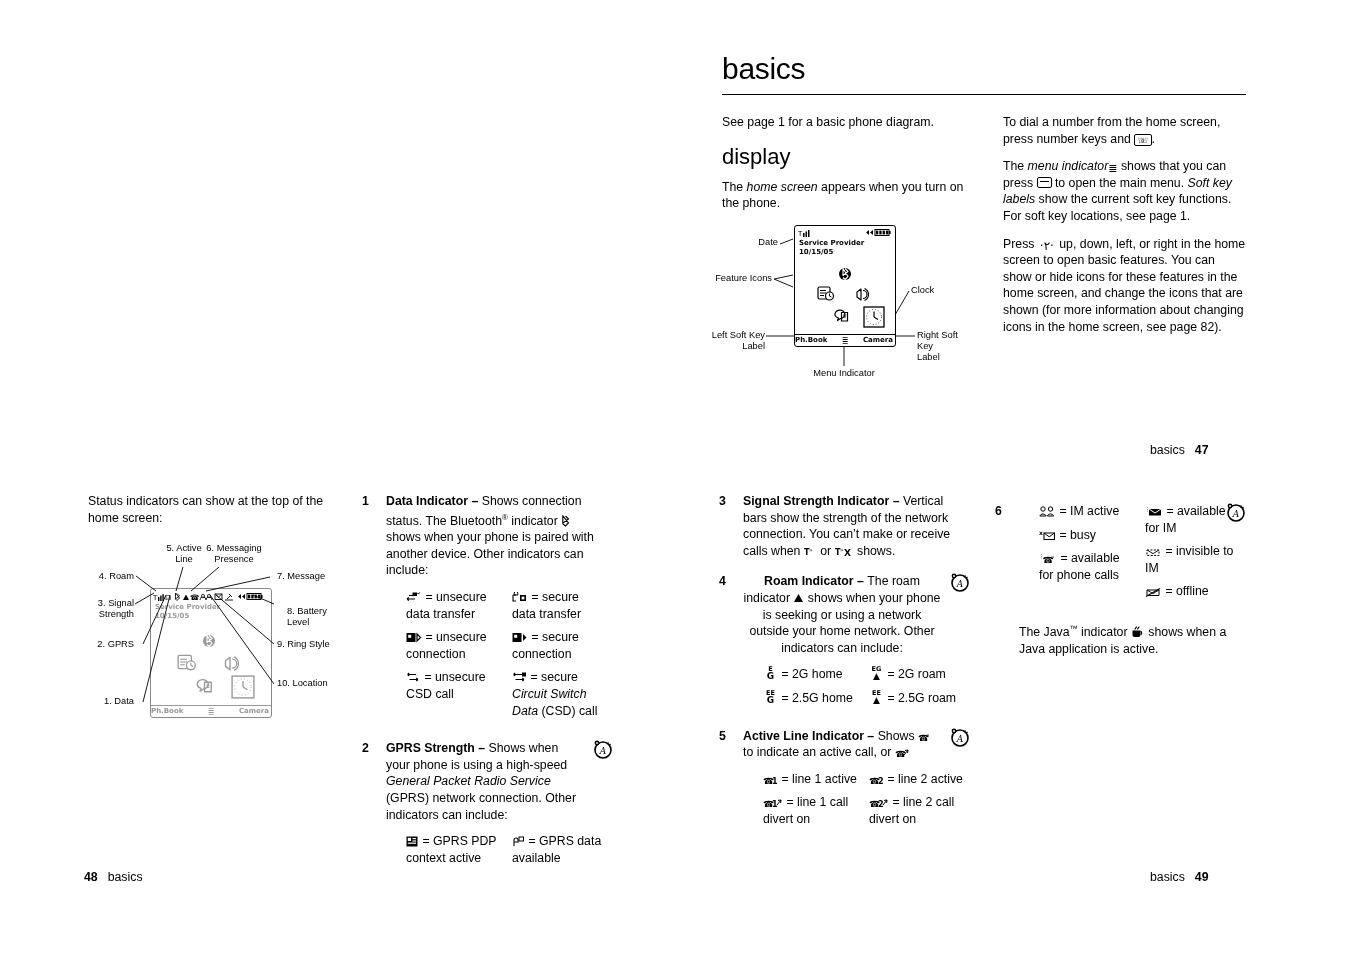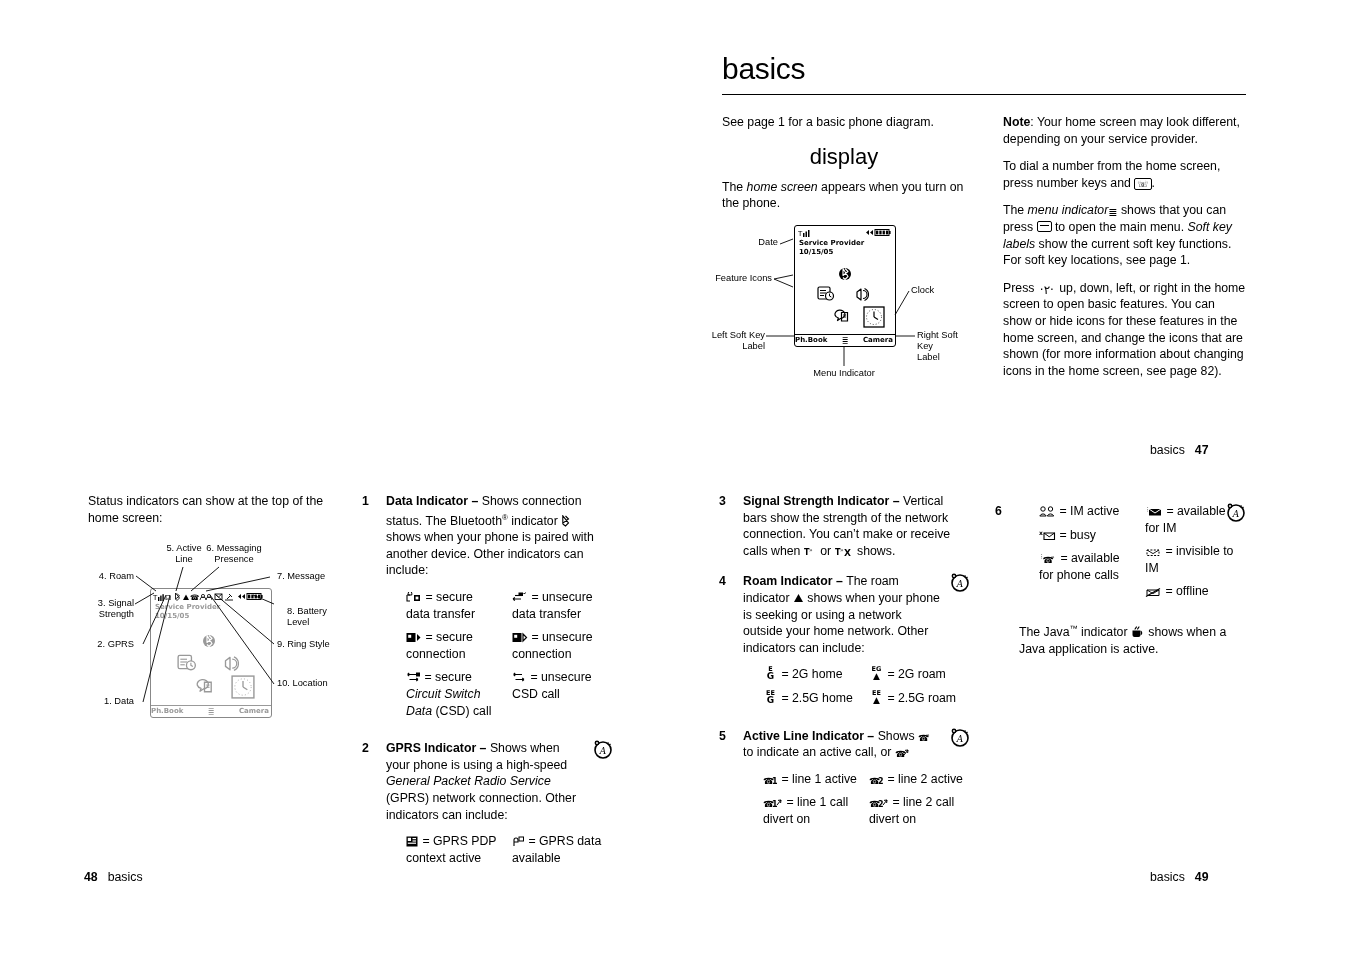--- a/index.html
+++ b/index.html
@@ -49,21 +49,20 @@
     display: flex;
     gap: 37px;
   }
   #page47-cols .col { width: 244px; }
 
   h2.section-head {
     font-size: 22px;
     font-weight: normal;
     margin: 13px 0 9px 0;
     line-height: 26px;
-    text-align: center;
   }
 
   
   .folio {
     position: absolute;
     font-size: 12.3px;
   }
   .folio .num { font-weight: bold; }
   #folio47 { left: 1140px; top: 443px; }
   #folio48 { left: 84px;  top: 870px; }
@@ -378,21 +377,20 @@
         <div class="dlabel" style="left:189px; top:62px; width:52px;">Clock</div>
         <div class="dlabel r" style="left:-14px; top:107px; width:57px;">Left Soft Key
 Label</div>
         <div class="dlabel" style="left:195px; top:107px; width:56px;">Right Soft Key
 Label</div>
         <div class="dlabel c" style="left:72px; top:145px; width:100px;">Menu Indicator</div>
       </div>
     </div>
 
     <div class="col">
-      <p class="p"><span class="bd">Note</span><span>: Your home screen may look different, depending on your service provider.</span></p>
 
       <p class="p"><span>To dial a number from the home screen, press number keys and </span><span class="boxkey">☏</span><span>.</span></p>
 
       <p class="p"><span>The </span><span class="it">menu indicator</span><span class="gly">≣</span><span> shows that you can press </span><span class="minuskey"></span><span> to open the main menu. </span><span class="it">Soft key labels</span><span> show the current soft key functions. For soft key locations, see page 1.</span></p>
 
       <p class="p"><span>Press </span><span class="navkey">·۲·</span><span> up, down, left, or right in the home screen to open basic features. You can show or hide icons for these features in the home screen, and change the icons that are shown (for more information about changing icons in the home screen, see page 82).</span></p>
     </div>
   </div>
 </div>
 
@@ -527,20 +525,46 @@
     <div class="item">
       <span class="no">1</span>
       <div class="body"><span class="bd">Data Indicator</span><span class="bd"> – </span><span>Shows connection status. The Bluetooth</span><span class="sup">®</span><span> indicator </span><span><svg width="9" height="12" viewBox="0 0 9 12" style="vertical-align:-2px">
               <path d="M4.5 1 L7.5 4 L1.8 8.2 L1.8 0.8 L7.5 8 L4.5 11 L1.8 9" fill="none" stroke="#000" stroke-width="1.1"></path>
             </svg></span><span> shows when your phone is paired with another device. Other indicators can include:</span></div>
 
       <div class="keylist">
         <div class="kcol">
           <div class="keyrow">
             <span><svg width="16" height="11" viewBox="0 0 16 11" style="vertical-align:-2px">
+                  <path d="M1 7 L9 7 M1 7 L2.8 5.4 M1 7 L2.8 8.6" stroke="#000" stroke-width="1.1" fill="none"></path>
+                  <path d="M3 3.5 L10 3.5" stroke="#000" stroke-width="1.1"></path>
+                  <rect x="6.5" y="0.5" width="4.5" height="3.5" fill="#000"></rect>
+                  <path d="M11.5 1 L12.5 2 L13.5 0.5" stroke="#000" stroke-width="1" fill="none"></path>
+                </svg></span>
+            <span>= unsecure data transfer</span>
+          </div>
+          <div class="keyrow">
+            <span><svg width="16" height="11" viewBox="0 0 16 11" style="vertical-align:-2px">
+                  <rect x="0.5" y="1" width="9" height="9" fill="#000"></rect>
+                  <rect x="2.2" y="2.8" width="3" height="3" fill="#fff"></rect>
+                  <path d="M11 2 L14.5 5.5 L11 9 Z" fill="none" stroke="#000" stroke-width="1.2"></path>
+                </svg></span>
+            <span>= unsecure connection</span>
+          </div>
+          <div class="keyrow tight">
+            <span><svg width="15" height="11" viewBox="0 0 15 11" style="vertical-align:-2px">
+                  <path d="M1.5 2.5 L10 2.5 M1.5 2.5 L3.2 1 M1.5 2.5 L3.2 4" stroke="#000" stroke-width="1.1" fill="none"></path>
+                  <path d="M12 7.5 L3.5 7.5 M12 7.5 L10.3 6 M12 7.5 L10.3 9" stroke="#000" stroke-width="1.1" fill="none"></path>
+                </svg></span>
+            <span>= unsecure CSD call</span>
+          </div>
+        </div>
+        <div class="kcol">
+          <div class="keyrow">
+            <span><svg width="16" height="11" viewBox="0 0 16 11" style="vertical-align:-2px">
                   <path d="M1 3 L4 3 M1 3 L1 9 L4 9" stroke="#000" stroke-width="1.1" fill="none"></path>
                   <path d="M2.2 1.2 A1.8 1.8 0 0 1 5.8 1.2 L5.8 3 L2.2 3 Z" fill="none" stroke="#000" stroke-width="1"></path>
                   <rect x="8" y="3" width="6" height="6" fill="#000"></rect>
                   <rect x="9.6" y="4.6" width="2.8" height="2.8" fill="#fff"></rect>
                 </svg></span>
             <span>= secure data transfer</span>
           </div>
           <div class="keyrow">
             <span><svg width="16" height="11" viewBox="0 0 16 11" style="vertical-align:-2px">
                   <rect x="0.5" y="1" width="9" height="9" fill="#000"></rect>
@@ -549,63 +573,37 @@
                 </svg></span>
             <span>= secure connection</span>
           </div>
           <div class="keyrow tight">
             <span><svg width="15" height="11" viewBox="0 0 15 11" style="vertical-align:-2px">
                   <path d="M1.5 2.5 L10 2.5 M1.5 2.5 L3.2 1 M1.5 2.5 L3.2 4" stroke="#000" stroke-width="1.1" fill="none"></path>
                   <path d="M12 7.5 L3.5 7.5 M12 7.5 L10.3 6 M12 7.5 L10.3 9" stroke="#000" stroke-width="1.1" fill="none"></path>
                   <rect x="10" y="0.5" width="4" height="4" fill="#000"></rect>
                 </svg></span>
             <span>= secure </span><span class="it">Circuit Switch Data</span><span> (CSD) call</span>
-          </div>
-        </div>
-        <div class="kcol">
-          <div class="keyrow">
-            <span><svg width="16" height="11" viewBox="0 0 16 11" style="vertical-align:-2px">
-                  <path d="M1 7 L9 7 M1 7 L2.8 5.4 M1 7 L2.8 8.6" stroke="#000" stroke-width="1.1" fill="none"></path>
-                  <path d="M3 3.5 L10 3.5" stroke="#000" stroke-width="1.1"></path>
-                  <rect x="6.5" y="0.5" width="4.5" height="3.5" fill="#000"></rect>
-                  <path d="M11.5 1 L12.5 2 L13.5 0.5" stroke="#000" stroke-width="1" fill="none"></path>
-                </svg></span>
-            <span>= unsecure data transfer</span>
-          </div>
-          <div class="keyrow">
-            <span><svg width="16" height="11" viewBox="0 0 16 11" style="vertical-align:-2px">
-                  <rect x="0.5" y="1" width="9" height="9" fill="#000"></rect>
-                  <rect x="2.2" y="2.8" width="3" height="3" fill="#fff"></rect>
-                  <path d="M11 2 L14.5 5.5 L11 9 Z" fill="none" stroke="#000" stroke-width="1.2"></path>
-                </svg></span>
-            <span>= unsecure connection</span>
-          </div>
-          <div class="keyrow tight">
-            <span><svg width="15" height="11" viewBox="0 0 15 11" style="vertical-align:-2px">
-                  <path d="M1.5 2.5 L10 2.5 M1.5 2.5 L3.2 1 M1.5 2.5 L3.2 4" stroke="#000" stroke-width="1.1" fill="none"></path>
-                  <path d="M12 7.5 L3.5 7.5 M12 7.5 L10.3 6 M12 7.5 L10.3 9" stroke="#000" stroke-width="1.1" fill="none"></path>
-                </svg></span>
-            <span>= unsecure CSD call</span>
           </div>
         </div>
       </div>
     </div>
 
     <div class="item" style="margin-top:18px;">
       <span class="no">2</span>
       <span class="amark" style="top:-2px; right:-8px;">
         <svg width="22" height="22" viewBox="0 0 22 22">
             <circle cx="11" cy="12" r="8" fill="none" stroke="#000" stroke-width="1.6"></circle>
             <text x="11" y="16" font-size="9" font-family="DejaVu Serif" text-anchor="middle" font-style="italic">A</text>
             <circle cx="5" cy="5" r="2.4" fill="#000"></circle>
             <path d="M4 5 L6 5 M5 4 L5 6" stroke="#fff" stroke-width="0.9"></path>
             <path d="M15 6 L16.5 4.5 M17 7.5 L18.5 6" stroke="#000" stroke-width="1.1"></path>
           </svg>
       </span>
-      <div class="body" style="padding-right:22px;"><span class="bd">GPRS Indicator</span><span class="bd"> – </span><span>Shows when your phone is using a high-speed </span><span class="it">General Packet Radio Service</span><span> (GPRS) network connection. Other indicators can include:</span></div>
+      <div class="body" style="padding-right:22px;"><span class="bd">GPRS Strength</span><span class="bd"> – </span><span>Shows when your phone is using a high-speed </span><span class="it">General Packet Radio Service</span><span> (GPRS) network connection. Other indicators can include:</span></div>
 
       <div class="keylist">
         <div class="kcol">
           <div class="keyrow">
             <span><svg width="13" height="11" viewBox="0 0 13 11" style="vertical-align:-2px">
                   <rect x="0.5" y="0.5" width="11" height="10" fill="#000"></rect>
                   <rect x="1.8" y="1.8" width="3.2" height="3.2" fill="#fff"></rect>
                   <rect x="6.5" y="2" width="3.5" height="1.2" fill="#fff"></rect>
                   <rect x="6.5" y="4.4" width="3.5" height="1.2" fill="#fff"></rect>
                   <rect x="1.8" y="6.6" width="8.2" height="1.2" fill="#fff"></rect>
@@ -644,21 +642,21 @@
       <span class="no">4</span>
       <span class="amark" style="top:-2px; right:-8px;">
         <svg width="22" height="22" viewBox="0 0 22 22">
             <circle cx="11" cy="12" r="8" fill="none" stroke="#000" stroke-width="1.6"></circle>
             <text x="11" y="16" font-size="9" font-family="DejaVu Serif" text-anchor="middle" font-style="italic">A</text>
             <circle cx="5" cy="5" r="2.4" fill="#000"></circle>
             <path d="M4 5 L6 5 M5 4 L5 6" stroke="#fff" stroke-width="0.9"></path>
             <path d="M15 6 L16.5 4.5 M17 7.5 L18.5 6" stroke="#000" stroke-width="1.1"></path>
           </svg>
       </span>
-      <div class="body" style="padding-right:22px;"><span class="bd">Roam Indicator</span><span class="bd"> – </span><span>The roam indicator </span><span><svg width="11" height="10" viewBox="0 0 11 10" style="vertical-align:-1px">
+      <div class="body" style="padding-right:22px;text-align:center;"><span class="bd">Roam Indicator</span><span class="bd"> – </span><span>The roam indicator </span><span><svg width="11" height="10" viewBox="0 0 11 10" style="vertical-align:-1px">
               <path d="M5.5 1 L10 9 L1 9 Z" fill="#000"></path>
             </svg></span><span> shows when your phone is seeking or using a network outside your home network. Other indicators can include:</span></div>
 
       <div class="keylist">
         <div class="kcol">
           <div class="keyrow">
             <span class="stack"><span class="t">Ε</span><span class="b">G</span></span>
             <span>= 2G home</span>
           </div>
           <div class="keyrow">

